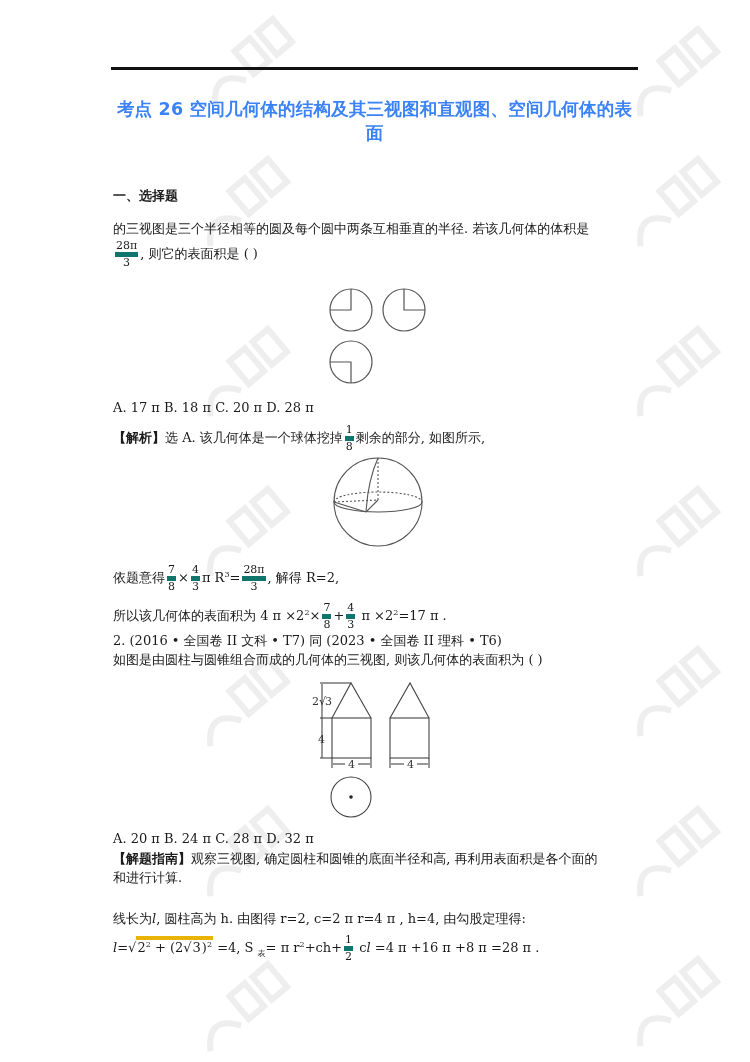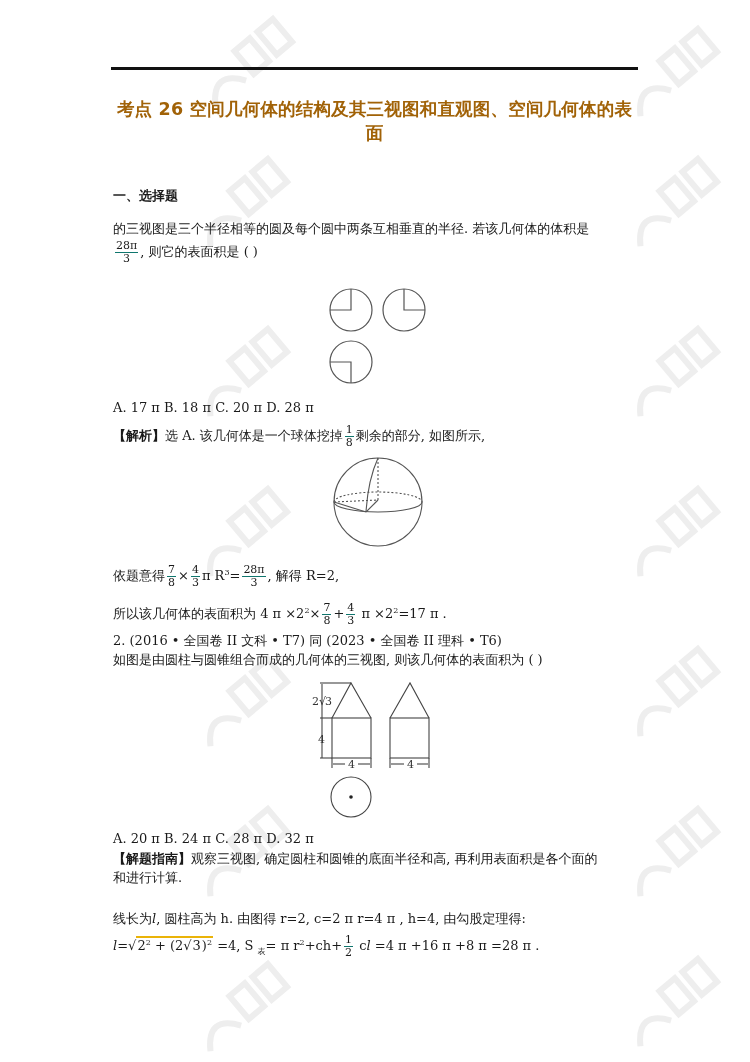--- a/index.html
+++ b/index.html
@@ -1,33 +1,33 @@
 <!DOCTYPE html>
 <html><head>
 <meta charset="utf-8">
 <style>
   html, body { margin: 0; padding: 0; background: #ffffff; }
   body { width: 750px; height: 1062px; position: relative; overflow: hidden;
          font-family: "DejaVu Serif", "Liberation Serif", serif; color: #1a1a1a; }
   .page { position: absolute; left: 0; top: 0; width: 750px; height: 1062px; }
   .wm { position: absolute; width: 160px; height: 100px; pointer-events: none; }
   .rule { position: absolute; left: 111px; top: 67px; width: 527px; height: 3px; background: #111; }
-  .title { position: absolute; left: 111px; width: 527px; text-align: center; color: #a16207;
+  .title { position: absolute; left: 111px; width: 527px; text-align: center; color: #3b82f6;
            font-family: "DejaVu Sans", "Liberation Sans", sans-serif; font-weight: bold; font-size: 17.5px; letter-spacing: 0.2px; }
   .t1 { top: 97px; }
   .t2 { top: 143px; }
   .line { position: absolute; left: 113px; font-size: 13px; line-height: 16px; white-space: nowrap; }
   .bold { font-weight: bold; font-family: "DejaVu Sans", "Liberation Sans", sans-serif; }
   .frac { display: inline-block; vertical-align: middle; text-align: center; font-size: 11px; line-height: 12px; margin: 0 2px; }
-  .frac .num { display: block; border-bottom: 1px solid #0f766e; padding: 0 1px; }
+  .frac .num { display: block; border-bottom: 5px solid #0f766e; padding: 0 1px; }
   .frac .den { display: block; }
   sup { font-size: 8px; vertical-align: 5px; }
   sub { font-size: 8px; }
   .fig { position: absolute; }
-  .sqrt { border-top: 2px solid #eab308; padding: 0 1px; text-align: right; }
+  .sqrt { border-top: 4px solid #eab308; padding: 0 1px; text-align: right; }
 </style>
 </head>
 <body>
 
 <div class="page">
 
   <svg class="wm" style="left:175px;top:10px;" viewBox="0 0 160 100">
       <g transform="rotate(-40 80 50)" fill="none" stroke="#eeeeee" stroke-width="6">
         <path d="M20 60 q20-30 40 0"></path>
         <rect x="70" y="30" width="20" height="30"></rect>

